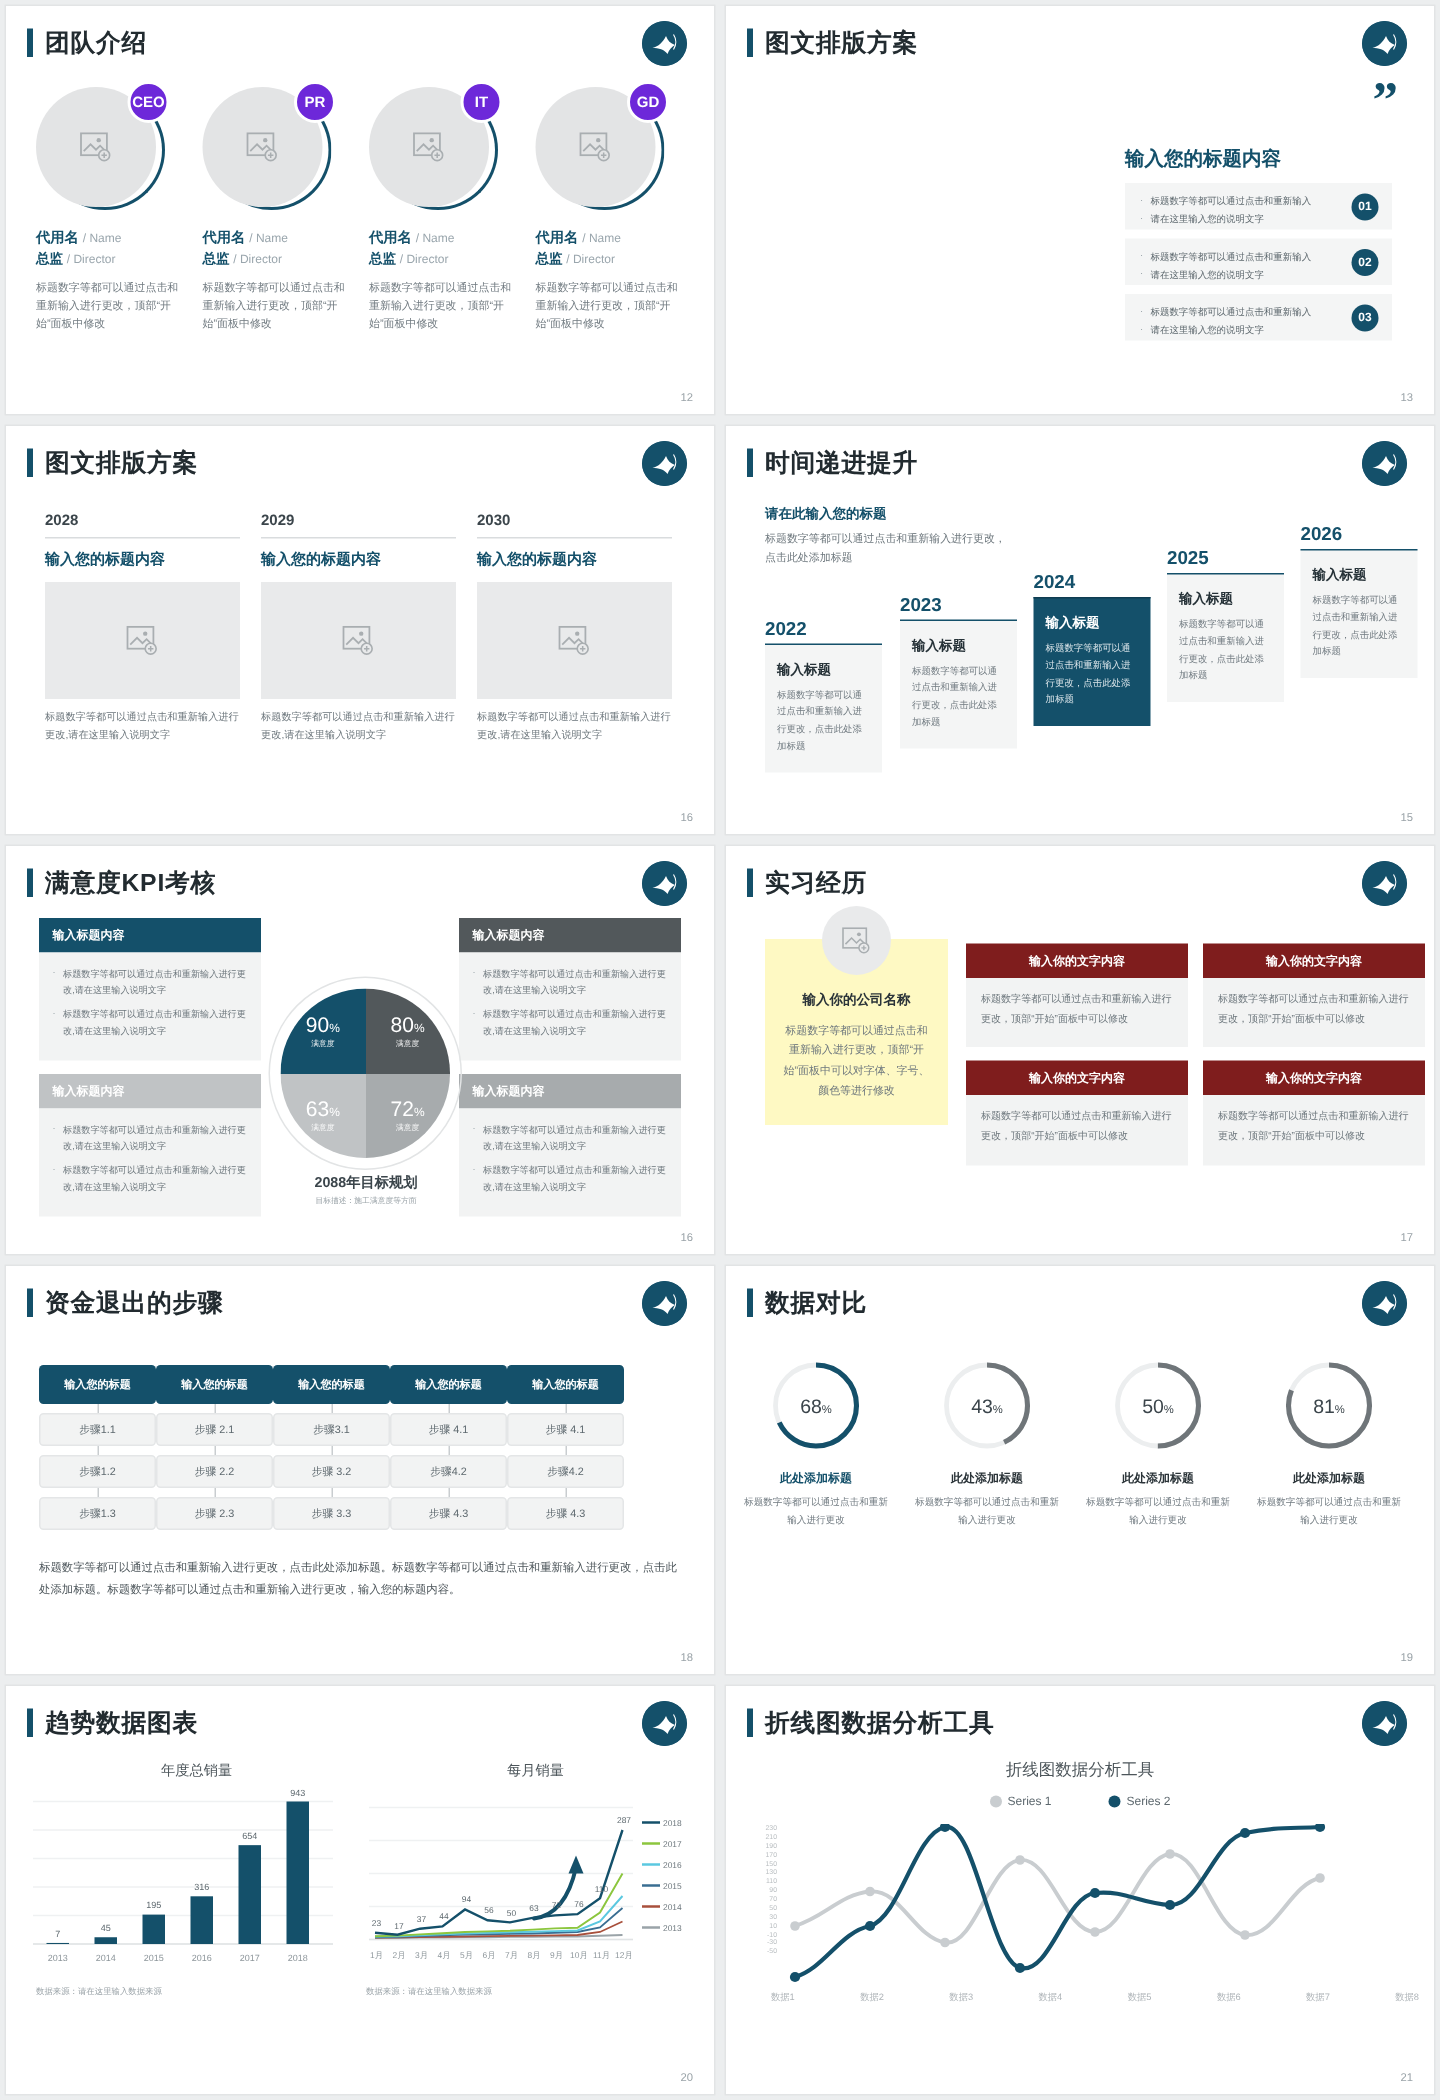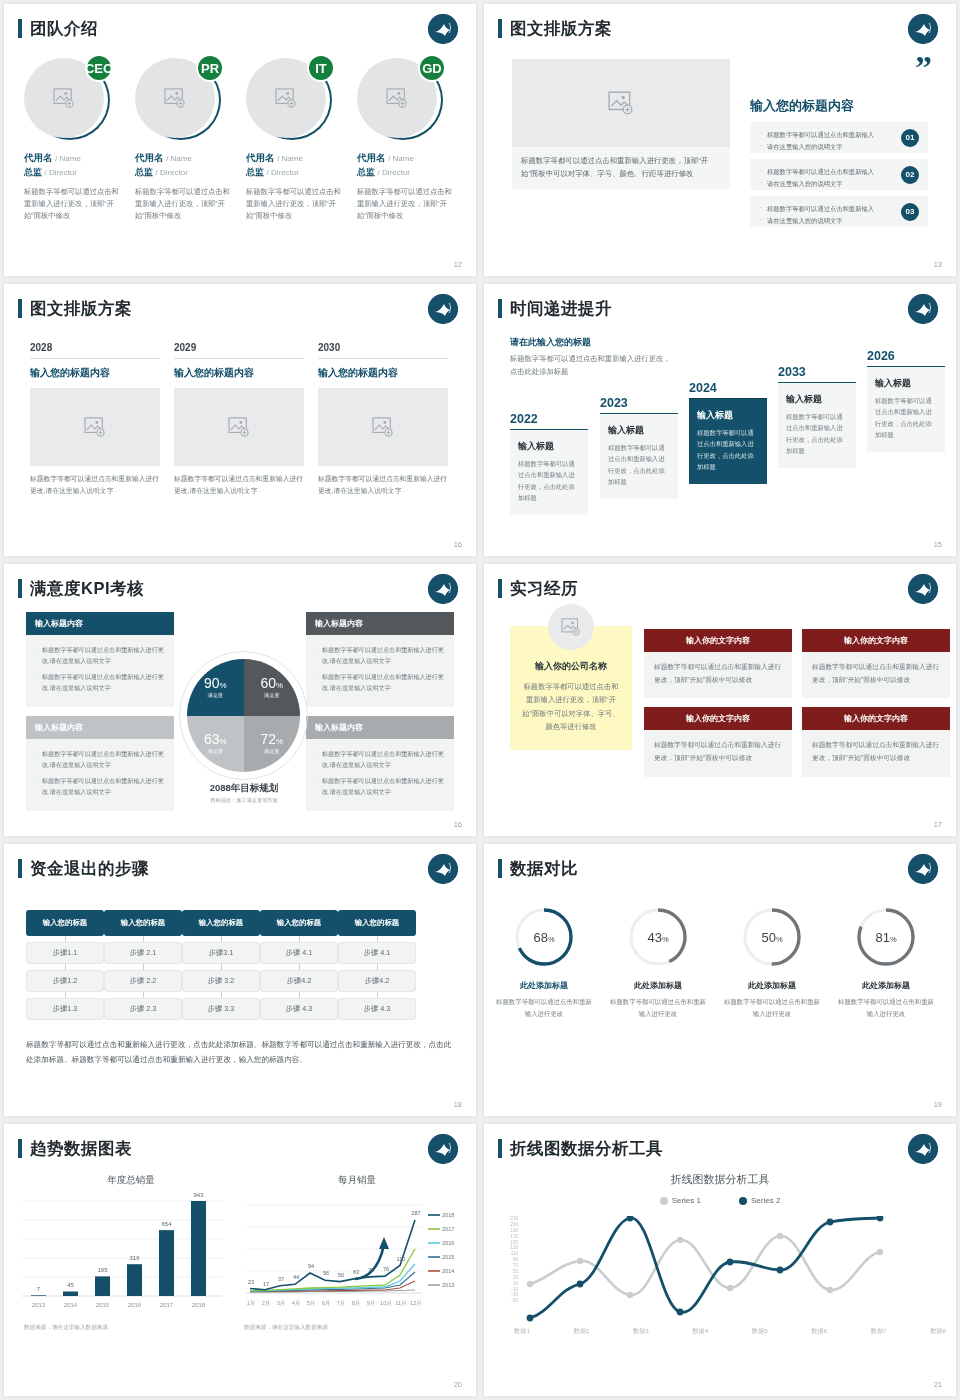--- a/index.html
+++ b/index.html
@@ -69,22 +69,22 @@
     border-left-color:transparent; border-top-color:transparent;
   }
   .avatar {
     position:absolute; left:0; top:2px; width:80px; height:80px;
     border-radius:50%; background:#e3e4e5;
     display:flex; align-items:center; justify-content:center;
   }
   .badge {
     position:absolute; right:-3px; top:-2px;
     width:28px; height:28px; border-radius:50%;
-    background:#15803d; color:#fff;
-    font-size:13px; font-weight:bold;
+    background:#6d28d9; color:#fff;
+    font-size:10px; font-weight:bold;
     display:flex; align-items:center; justify-content:center;
     border:2px solid #fff;
   }
   .tm-name { font-size:9.5px; font-weight:bold; color:#14506a; margin-bottom:1px; }
   .tm-name span.sub { font-weight:normal; color:#9aa6ad; font-size:8px; }
   .tm-role { font-size:9px; font-weight:bold; color:#14506a; margin-bottom:7px;}
   .tm-role span.sub { font-weight:normal; color:#9aa6ad; font-size:8px;}
   .tm-desc { font-size:7.3px; color:#707a80; line-height:1.65; }
 
   
@@ -290,32 +290,20 @@
     <div class="s-title-bar"></div>
     <div class="s-title">图文排版方案</div>
     <div class="logo">
       <svg viewBox="0 0 30 30">
           <circle cx="15" cy="15" r="15" fill="#14506a"></circle>
           <path d="M7 18c4-1 7-4 9-8 1 3 3 5 6 6-2 1-4 3-5 6-2-3-6-4-10-4z" fill="#fff"></path>
           <path d="M21 9c2 3 2 7 0 10" stroke="#fff" stroke-width="0.8" fill="none"></path>
         </svg>
     </div>
 
-    <div class="big-img-card">
-      <div class="big-img-box">
-        <svg width="26" height="24" viewBox="0 0 24 22">
-            <rect x="1" y="1" width="19" height="16" fill="none" stroke="#a9aeb1" stroke-width="1.3"></rect>
-            <path d="M3 14l5-5 4 4 3-3 4 4" fill="none" stroke="#a9aeb1" stroke-width="1.3"></path>
-            <circle cx="14" cy="6" r="1.6" fill="#a9aeb1"></circle>
-            <circle cx="18" cy="17" r="4" fill="#e9eaeb" stroke="#a9aeb1" stroke-width="1.2"></circle>
-            <path d="M18 15v4M16 17h4" stroke="#a9aeb1" stroke-width="1.1"></path>
-          </svg>
-      </div>
-      <div class="big-img-cap">标题数字等都可以通过点击和重新输入进行更改，顶部“开始”面板中可以对字体、字号、颜色、行距等进行修改</div>
-    </div>
 
     <div class="quote-mark">”</div>
     <div class="rt-title">输入您的标题内容</div>
 
     <div class="num-list">
       <div class="num-item">
         <ul>
             <li>标题数字等都可以通过点击和重新输入</li>
             <li>请在这里输入您的说明文字</li>
           </ul>
@@ -426,21 +414,21 @@
       </div>
     </div>
     <div class="tl-item dark" style="left:205px; top:97px;">
       <div class="yr">2024</div>
       <div class="body">
         <div class="bt">输入标题</div>
         <div class="bd">标题数字等都可以通过点击和重新输入进行更改，点击此处添加标题</div>
       </div>
     </div>
     <div class="tl-item" style="left:294px; top:81px;">
-      <div class="yr">2033</div>
+      <div class="yr">2025</div>
       <div class="body">
         <div class="bt">输入标题</div>
         <div class="bd">标题数字等都可以通过点击和重新输入进行更改，点击此处添加标题</div>
       </div>
     </div>
     <div class="tl-item" style="left:383px; top:65px;">
       <div class="yr">2026</div>
       <div class="body">
         <div class="bt">输入标题</div>
         <div class="bd">标题数字等都可以通过点击和重新输入进行更改，点击此处添加标题</div>
@@ -498,21 +486,21 @@
     </div>
 
     <div class="pie-wrap">
       <div class="pie-ring"></div>
       <div class="pie">
         <div class="q q1">
           <div class="v"><span>90</span><small>%</small></div>
           <div class="l">满意度</div>
         </div>
         <div class="q q2">
-          <div class="v"><span>60</span><small>%</small></div>
+          <div class="v"><span>80</span><small>%</small></div>
           <div class="l">满意度</div>
         </div>
         <div class="q q3">
           <div class="v"><span>63</span><small>%</small></div>
           <div class="l">满意度</div>
         </div>
         <div class="q q4">
           <div class="v"><span>72</span><small>%</small></div>
           <div class="l">满意度</div>
         </div>

